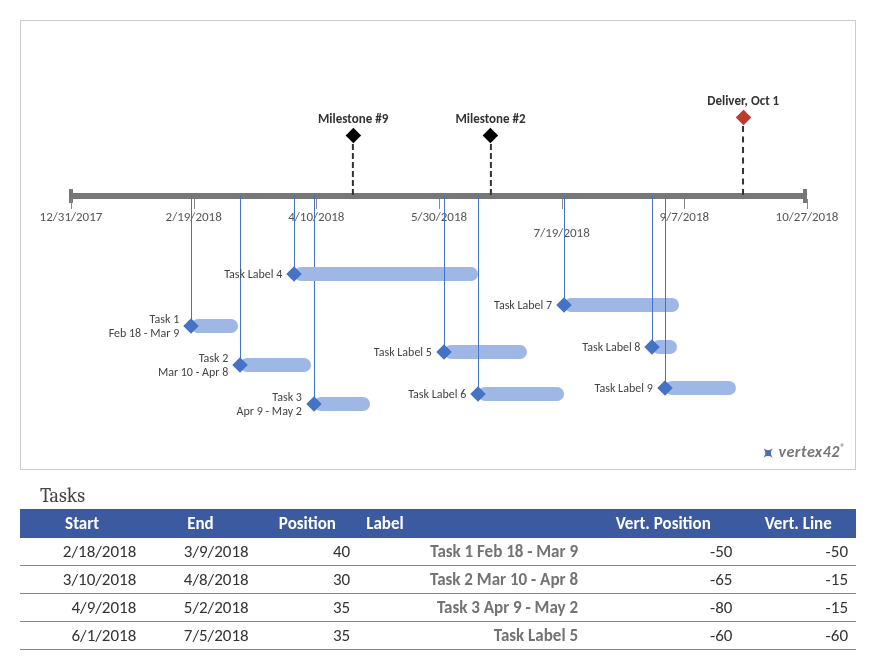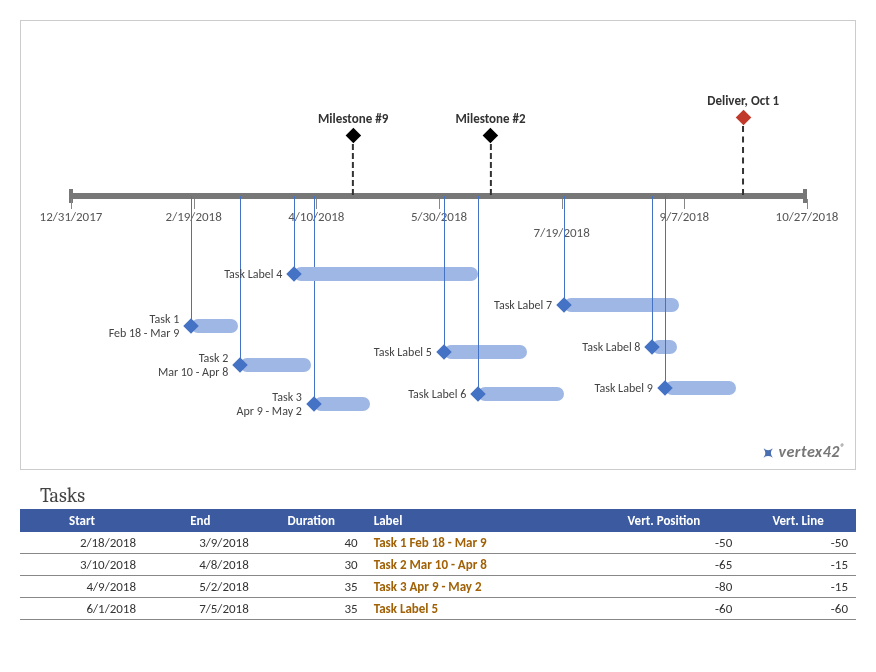--- a/index.html
+++ b/index.html
@@ -136,38 +136,38 @@
     font-size: 20px;
     color: #444;
     margin-left: 20px;
     margin-top: 4px;
     margin-bottom: 2px;
   }
   table.tasks {
     width: 836px;
     margin: 0 auto;
     border-collapse: collapse;
-    font-size: 13px;
+    font-size: 17px;
   }
   table.tasks thead th {
     background: #3b5aa0;
     color: #fff;
     font-weight: bold;
     padding: 4px 8px;
     text-align: center;
   }
   table.tasks thead th.left { text-align: left; }
   table.tasks tbody td {
     border-bottom: 1px solid #888;
     padding: 3px 8px;
     text-align: right;
   }
   table.tasks tbody td.label-cell {
-    text-align: left;
-    color: #a16207;
+    text-align: right;
+    color: #737373;
     font-weight: bold;
   }
 </style>
 </head>
 <body>
 
 <div class="chart-box">
   <div class="chart-area" id="chart-area">
     <div class="axis"></div>
     <div class="axis-end" style="left:-2px"></div>
@@ -263,21 +263,21 @@
     <span class="logo-glyph">✦</span><span>vertex42</span><sup style="font-size:9px">®</sup>
   </div>
 </div>
 
 <div class="section-title">Tasks</div>
 <table class="tasks">
   <thead>
     <tr>
       <th>Start</th>
       <th>End</th>
-      <th>Duration</th>
+      <th>Position</th>
       <th class="left">Label</th>
       <th>Vert. Position</th>
       <th>Vert. Line</th>
     </tr>
   </thead>
   <tbody id="tasks-body">
       <tr>
         <td>2/18/2018</td>
         <td>3/9/2018</td>
         <td>40</td>

